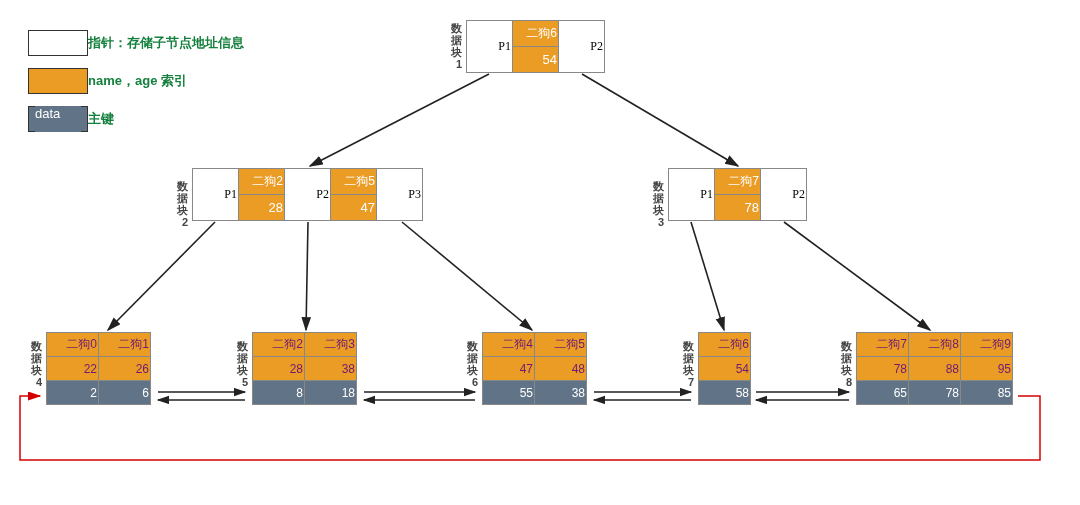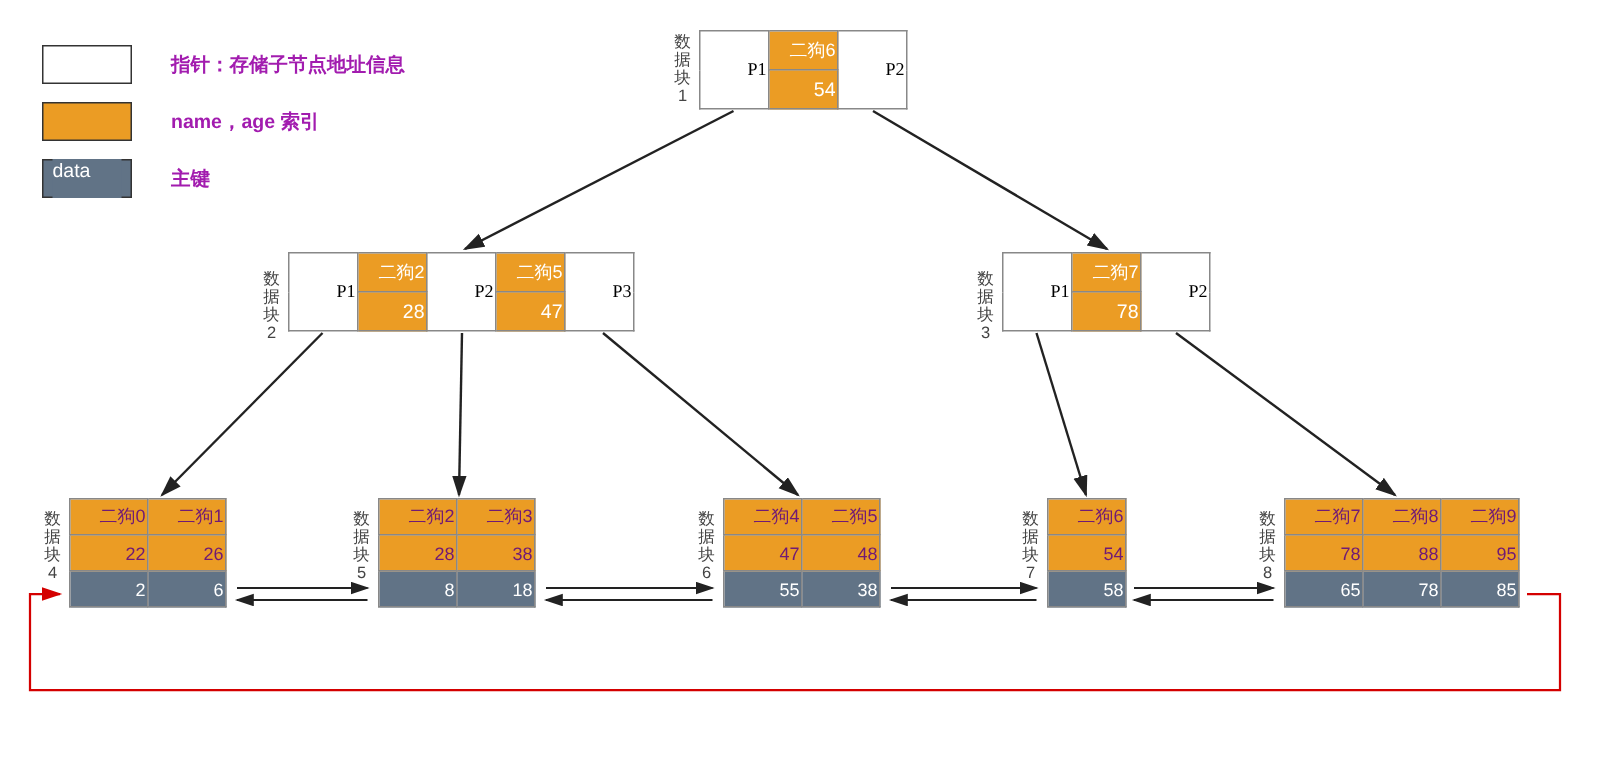--- a/index.html
+++ b/index.html
@@ -15,32 +15,33 @@
   .canvas { position: relative; width: 1080px; height: 505px; }
   svg.arrows { position: absolute; top:0; left:0; pointer-events:none; }
 
   
   .legend { position:absolute; left:28px; top:30px; }
   .legend-row { display:flex; align-items:center; margin-bottom:12px;}
   .legend-swatch { width:60px; height:26px; border:1px solid #333; }
   .legend-swatch.white  { background:#fff; }
   .legend-swatch.orange { background:#eb9c24; }
   .legend-swatch.gray   { background:#617386; }
-  .legend-text          { margin-left:26px; font-weight:bold; font-size:13px; color:#a21caf; }
+  .legend-text          { margin-left:0; font-weight:bold; font-size:13px; color:#15803d; }
   .legend-text.data     { color:#fff; font-weight:normal; }
   .legend-swatch.data-wrap { display:flex; align-items:center; justify-content:center;}
 
   
   .blk-label {
     position:absolute;
     font-size:11px;
     color:#444;
     line-height:12px;
-    text-align:center;
+    text-align:right;
     width:14px;
+    font-weight:bold;
   }
 
   
   .node { position:absolute; border-collapse:collapse; }
   .node td {
     border:1px solid #888;
     text-align:right;
     height:26px;
     font-size:12px;
   }

